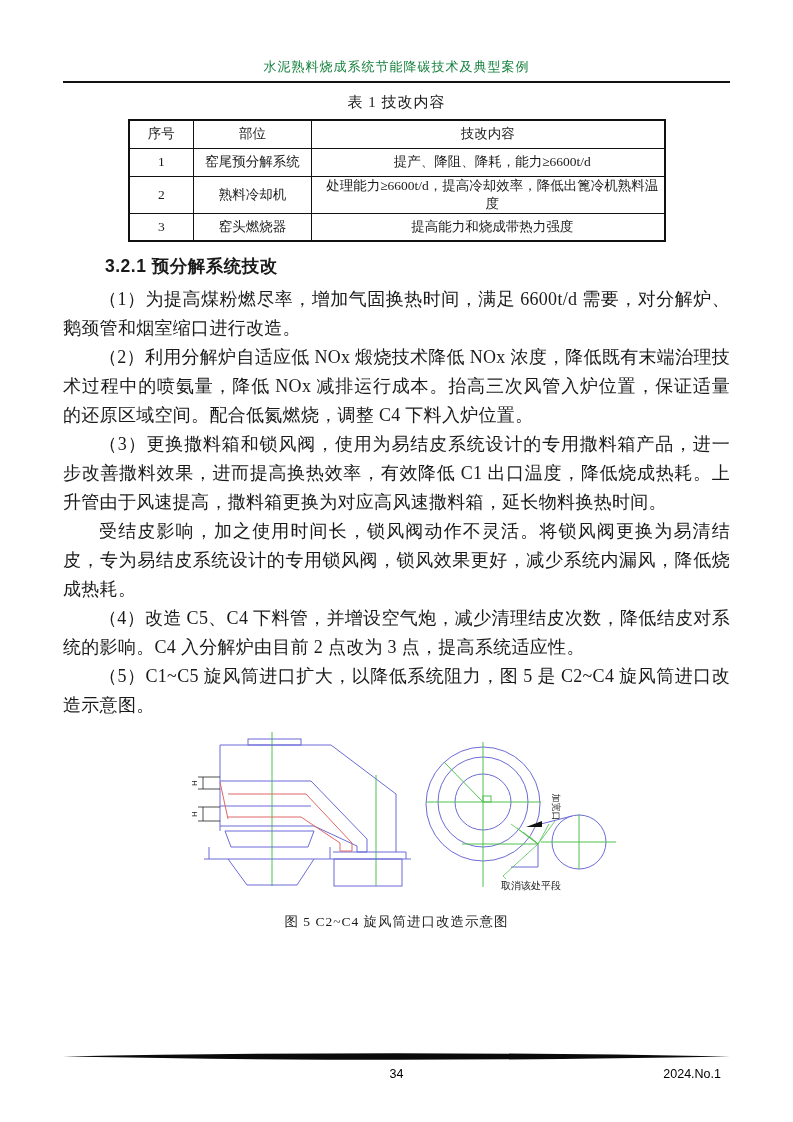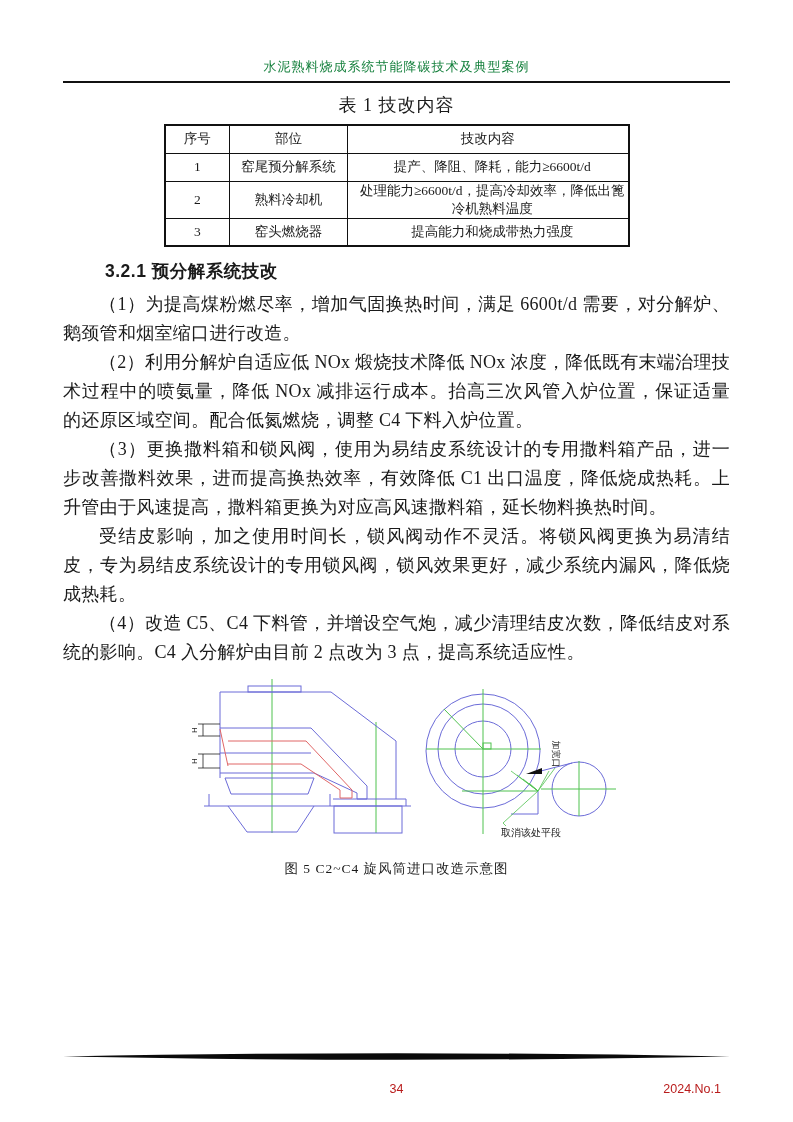--- a/index.html
+++ b/index.html
@@ -26,27 +26,27 @@
     letter-spacing: 1px;
     color: #15803d;
   }
   .head-rule {
     border: none;
     border-top: 2px solid #111;
     margin-top: 5px;
   }
   .table-caption {
     text-align: center;
-    font-size: 18px;
+    font-size: 15px;
     margin-top: 10px;
     letter-spacing: 1px;
   }
   table.mod-table {
     border-collapse: collapse;
-    width: 466px;
+    width: 538px;
     margin: 7px auto 12px auto;
     font-size: 13.5px;
   }
   table.mod-table th, table.mod-table td {
     border: 1px solid #111;
     height: 28px;
     font-weight: normal;
     text-align: center;
     vertical-align: middle;
   }
@@ -81,24 +81,24 @@
   }
   .footer {
     position: absolute;
     left: 63px;
     top: 1046px;
     width: 667px;
     font-family: "Liberation Sans", "DejaVu Sans", sans-serif;
   }
   .footer-row {
     position: relative;
-    margin-top: 18px;
+    margin-top: 3px;
     height: 18px;
     font-size: 12.5px;
-    color: #b91c1c;
+    color: #000000;
   }
   .page-number {
     position: absolute;
     left: 0; right: 0;
     text-align: center;
   }
   .issue-number {
     position: absolute;
     right: 9px;
     top: 0;
@@ -147,20 +147,21 @@
     </table>
 
     <div class="section-heading">3.2.1 预分解系统技改</div>
 
     <div class="bodytext">
       <p>（1）为提高煤粉燃尽率，增加气固换热时间，满足 6600t/d 需要，对分解炉、鹅颈管和烟室缩口进行改造。</p>
       <p>（2）利用分解炉自适应低 NOx 煅烧技术降低 NOx 浓度，降低既有末端治理技术过程中的喷氨量，降低 NOx 减排运行成本。抬高三次风管入炉位置，保证适量的还原区域空间。配合低氮燃烧，调整 C4 下料入炉位置。</p>
       <p>（3）更换撒料箱和锁风阀，使用为易结皮系统设计的专用撒料箱产品，进一步改善撒料效果，进而提高换热效率，有效降低 C1 出口温度，降低烧成热耗。上升管由于风速提高，撒料箱更换为对应高风速撒料箱，延长物料换热时间。</p>
       <p>受结皮影响，加之使用时间长，锁风阀动作不灵活。将锁风阀更换为易清结皮，专为易结皮系统设计的专用锁风阀，锁风效果更好，减少系统内漏风，降低烧成热耗。</p>
       <p>（4）改造 C5、C4 下料管，并增设空气炮，减少清理结皮次数，降低结皮对系统的影响。C4 入分解炉由目前 2 点改为 3 点，提高系统适应性。</p>
+      <p>（5）C1~C5 旋风筒进口扩大，以降低系统阻力，图 5 是 C2~C4 旋风筒进口改造示意图。</p>
     </div>
 
     <div class="figure-wrap">
       <svg width="445" height="172" viewBox="0 0 445 172">
 
         <g stroke="#4fc24f" stroke-width="1" fill="none">
           <line x1="91" y1="3" x2="91" y2="157"></line>
           <line x1="195" y1="46" x2="195" y2="157"></line>
         </g>
         <g stroke="#6b6bd8" stroke-width="1" fill="none">

